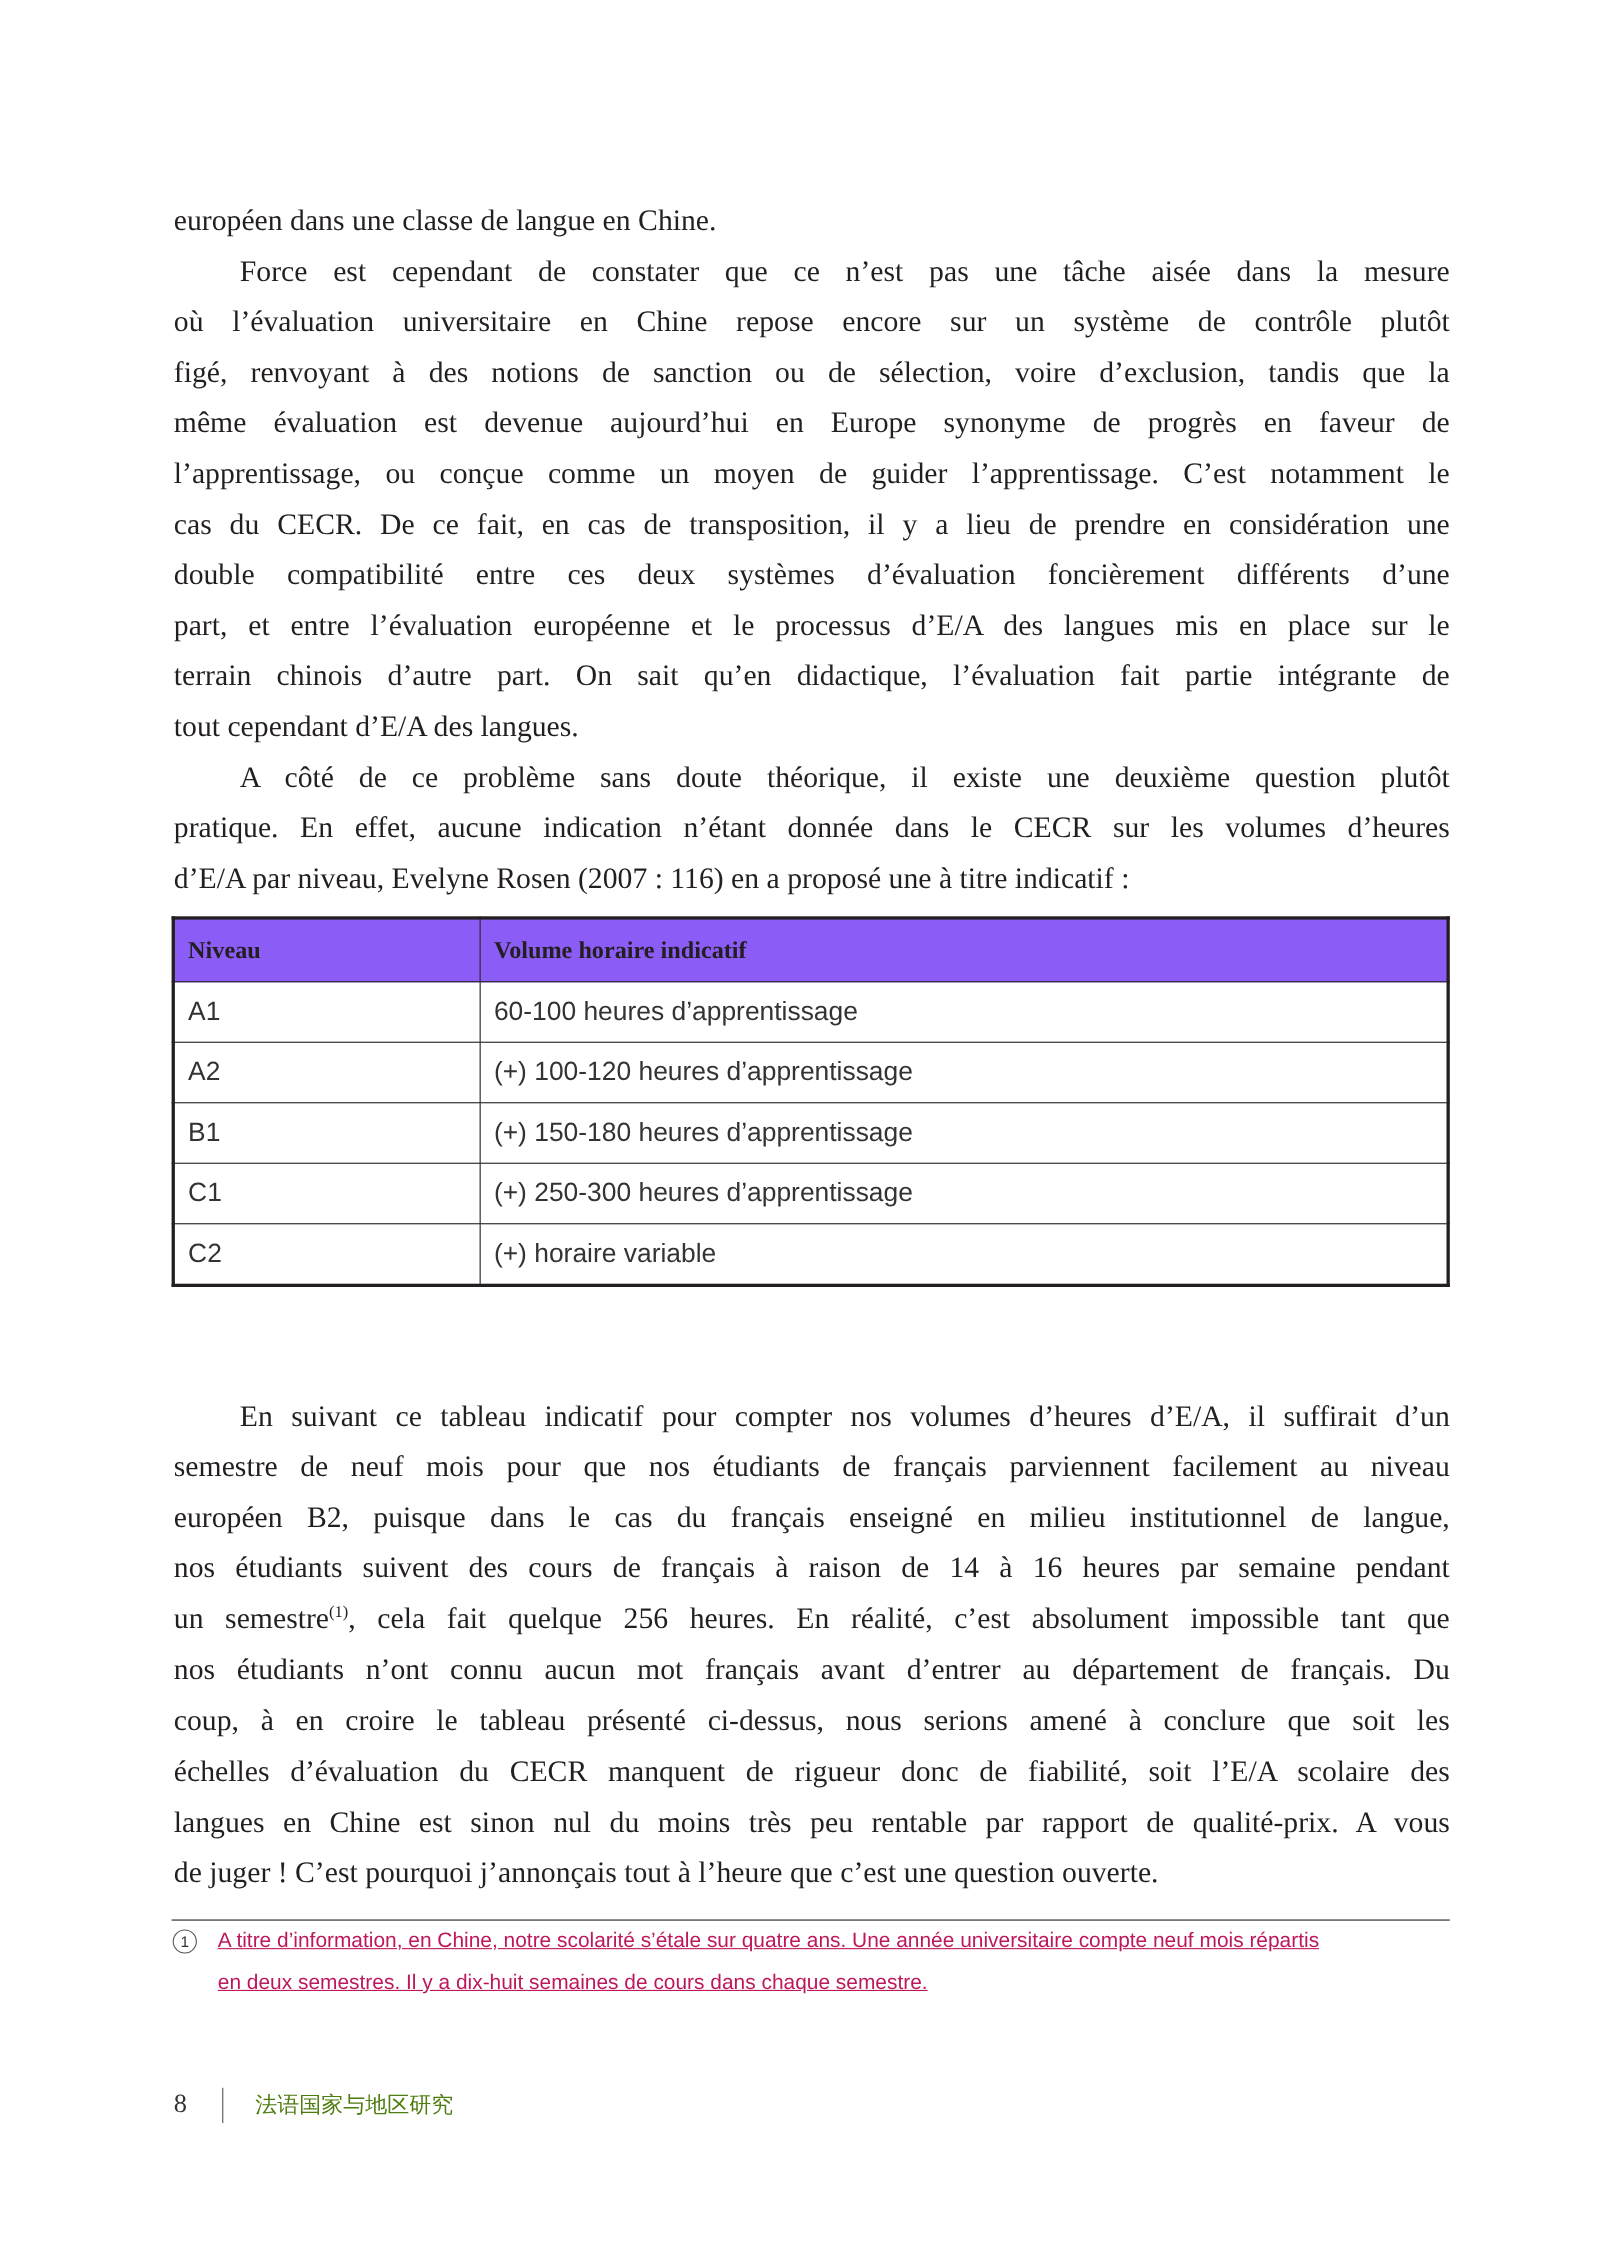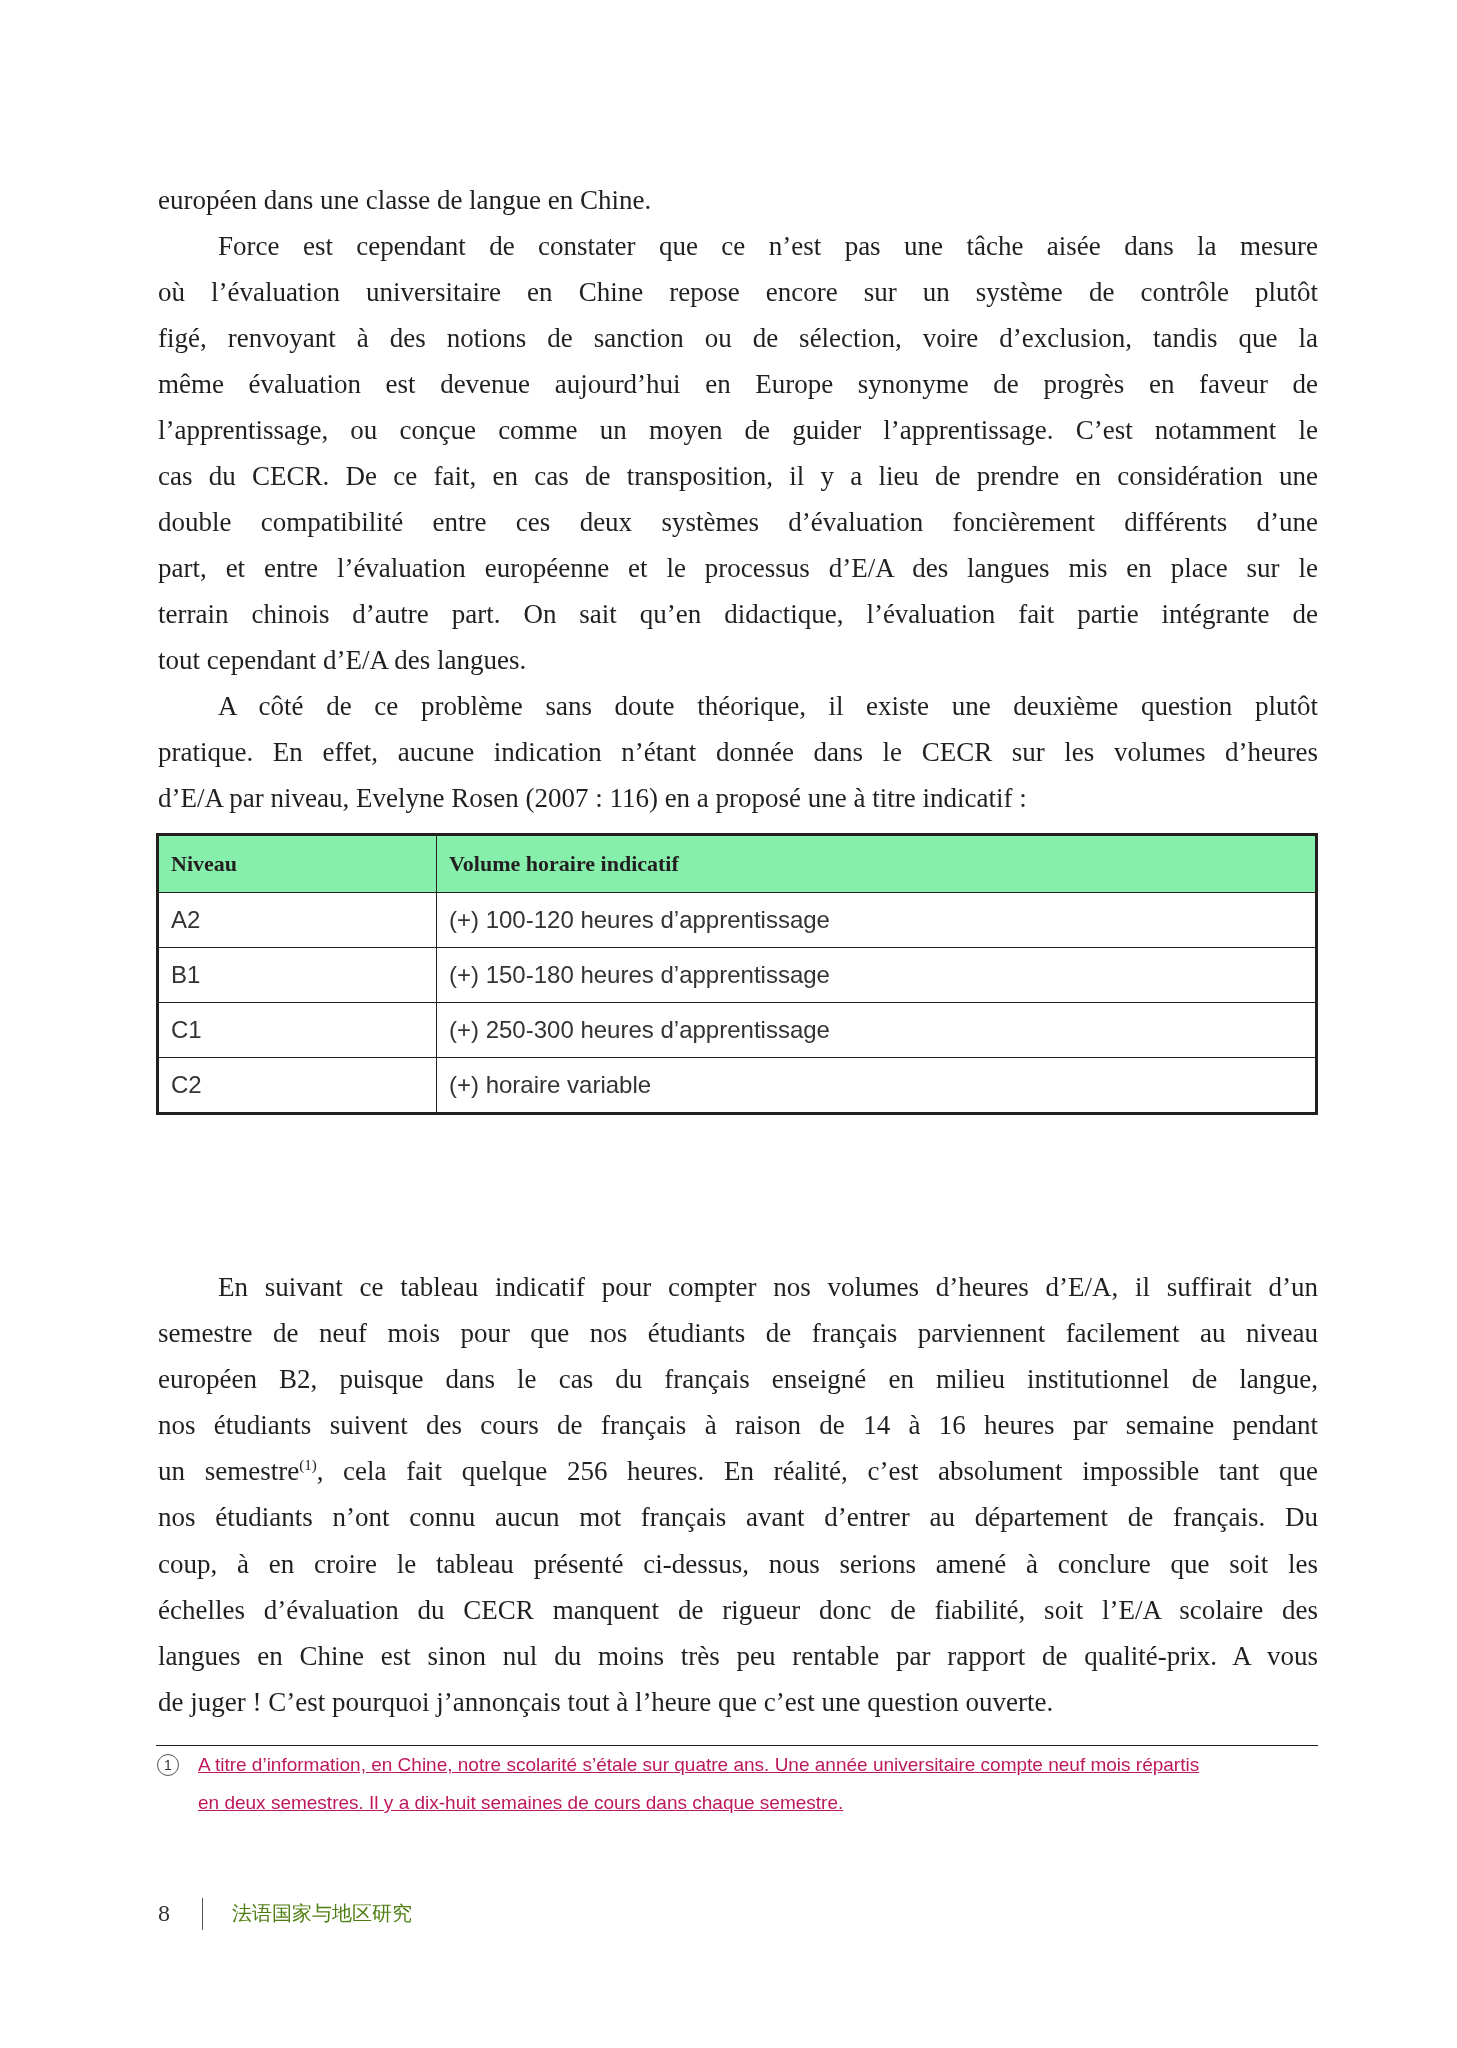--- a/index.html
+++ b/index.html
@@ -5,21 +5,21 @@
   html, body { margin:0; padding:0; background:#ffffff; }
   body { width:1457px; height:2048px; position:relative; overflow:hidden; color:#231f20; font-family:"Liberation Serif", serif; }
   .page { position:absolute; left:0; top:0; width:1457px; height:1700px; }
   .line { position:absolute; left:158px; width:1160px; font-size:27px; line-height:34px; white-space:nowrap; }
   .line.j { text-align:justify; text-align-last:justify; white-space:normal; height:34px; overflow:hidden; }
   .line.indent { left:218px; width:1100px; }
   .line.last { text-align:left; }
   sup.fn { font-size:15px; vertical-align:10px; line-height:0; }
   .tbl { position:absolute; left:156px; top:833px; width:1162px; border:3px solid #231f20; border-collapse:collapse; }
   .tbl td, .tbl th { border:1.5px solid #231f20; height:54px; padding:0 0 0 12px; font-size:26px; text-align:left; vertical-align:middle; }
-  .tbl th { background:#86efac; font-weight:bold; font-size:22px; height:56px;margin-top:44px; }
+  .tbl th { background:#8b5cf6; font-weight:bold; font-size:22px; height:56px;margin-top:44px; }
   .tbl .c1 { width:265px; }
   .tbl td { font-family:"Liberation Sans", sans-serif; font-size:24px; color:#333; }
   .rule { position:absolute; left:156px; top:1745px; width:1162px; height:0; border-top:1.5px solid #231f20; }
   .fn-line { position:absolute; left:198px; width:1120px; font-family:"Liberation Sans", sans-serif; font-size:19px; line-height:26px; color:#be185d;text-decoration:underline; }
   .fn-mark { position:absolute; left:157px; top:1754px; width:20px; height:20px; border:1px solid #555; border-radius:50%; font-size:14px; line-height:20px; text-align:center; font-family:"Liberation Sans", sans-serif; color:#333; }
   .footer-num { position:absolute; left:158px; top:1900px; font-size:24px; color:#333; }
   .footer-sep { position:absolute; left:202px; top:1898px; width:0; height:32px; border-left:1.5px solid #555; }
   .footer-title { position:absolute; left:232px; top:1900px; font-size:20px; font-family:"DejaVu Sans", sans-serif; color:#4d7c0f;text-align:right; }
 </style>
 </head>
@@ -43,20 +43,24 @@
   <div class="line last" style="top:781px">d’E/A par niveau, Evelyne Rosen (2007 : 116) en a proposé une à titre indicatif :</div>
 
   <table class="tbl">
     <thead>
       <tr>
         <th class="c1">Niveau</th>
         <th>Volume horaire indicatif</th>
       </tr>
     </thead>
     <tbody>
+      <tr>
+          <td class="c1">A1</td>
+          <td>60-100 heures d’apprentissage</td>
+        </tr>
       <tr>
           <td class="c1">A2</td>
           <td>(+) 100-120  heures d’apprentissage</td>
         </tr>
       <tr>
           <td class="c1">B1</td>
           <td>(+) 150-180  heures d’apprentissage</td>
         </tr>
       <tr>
           <td class="c1">C1</td>

